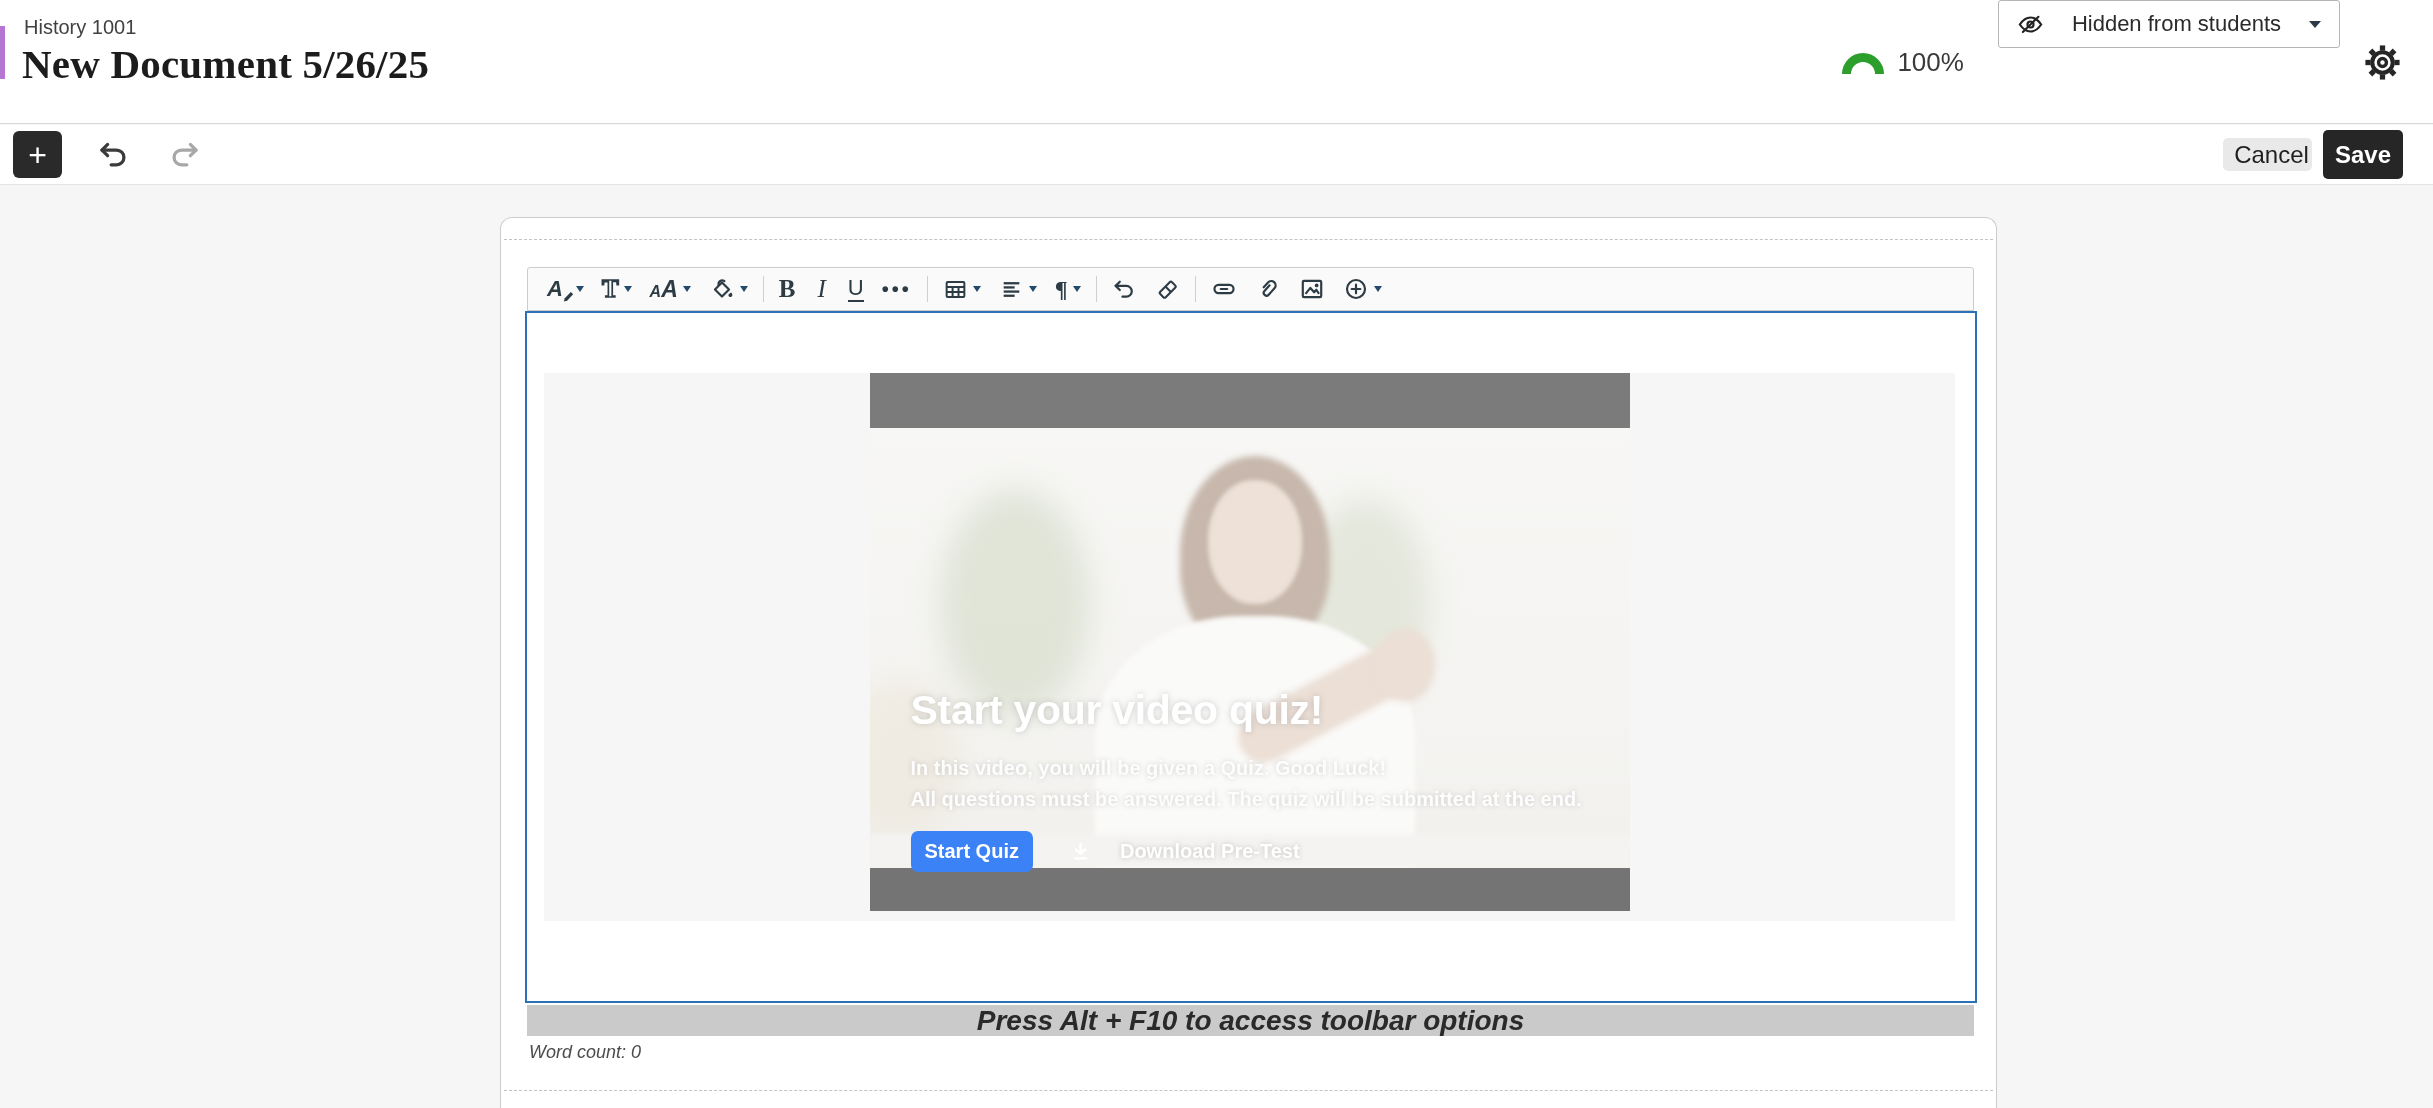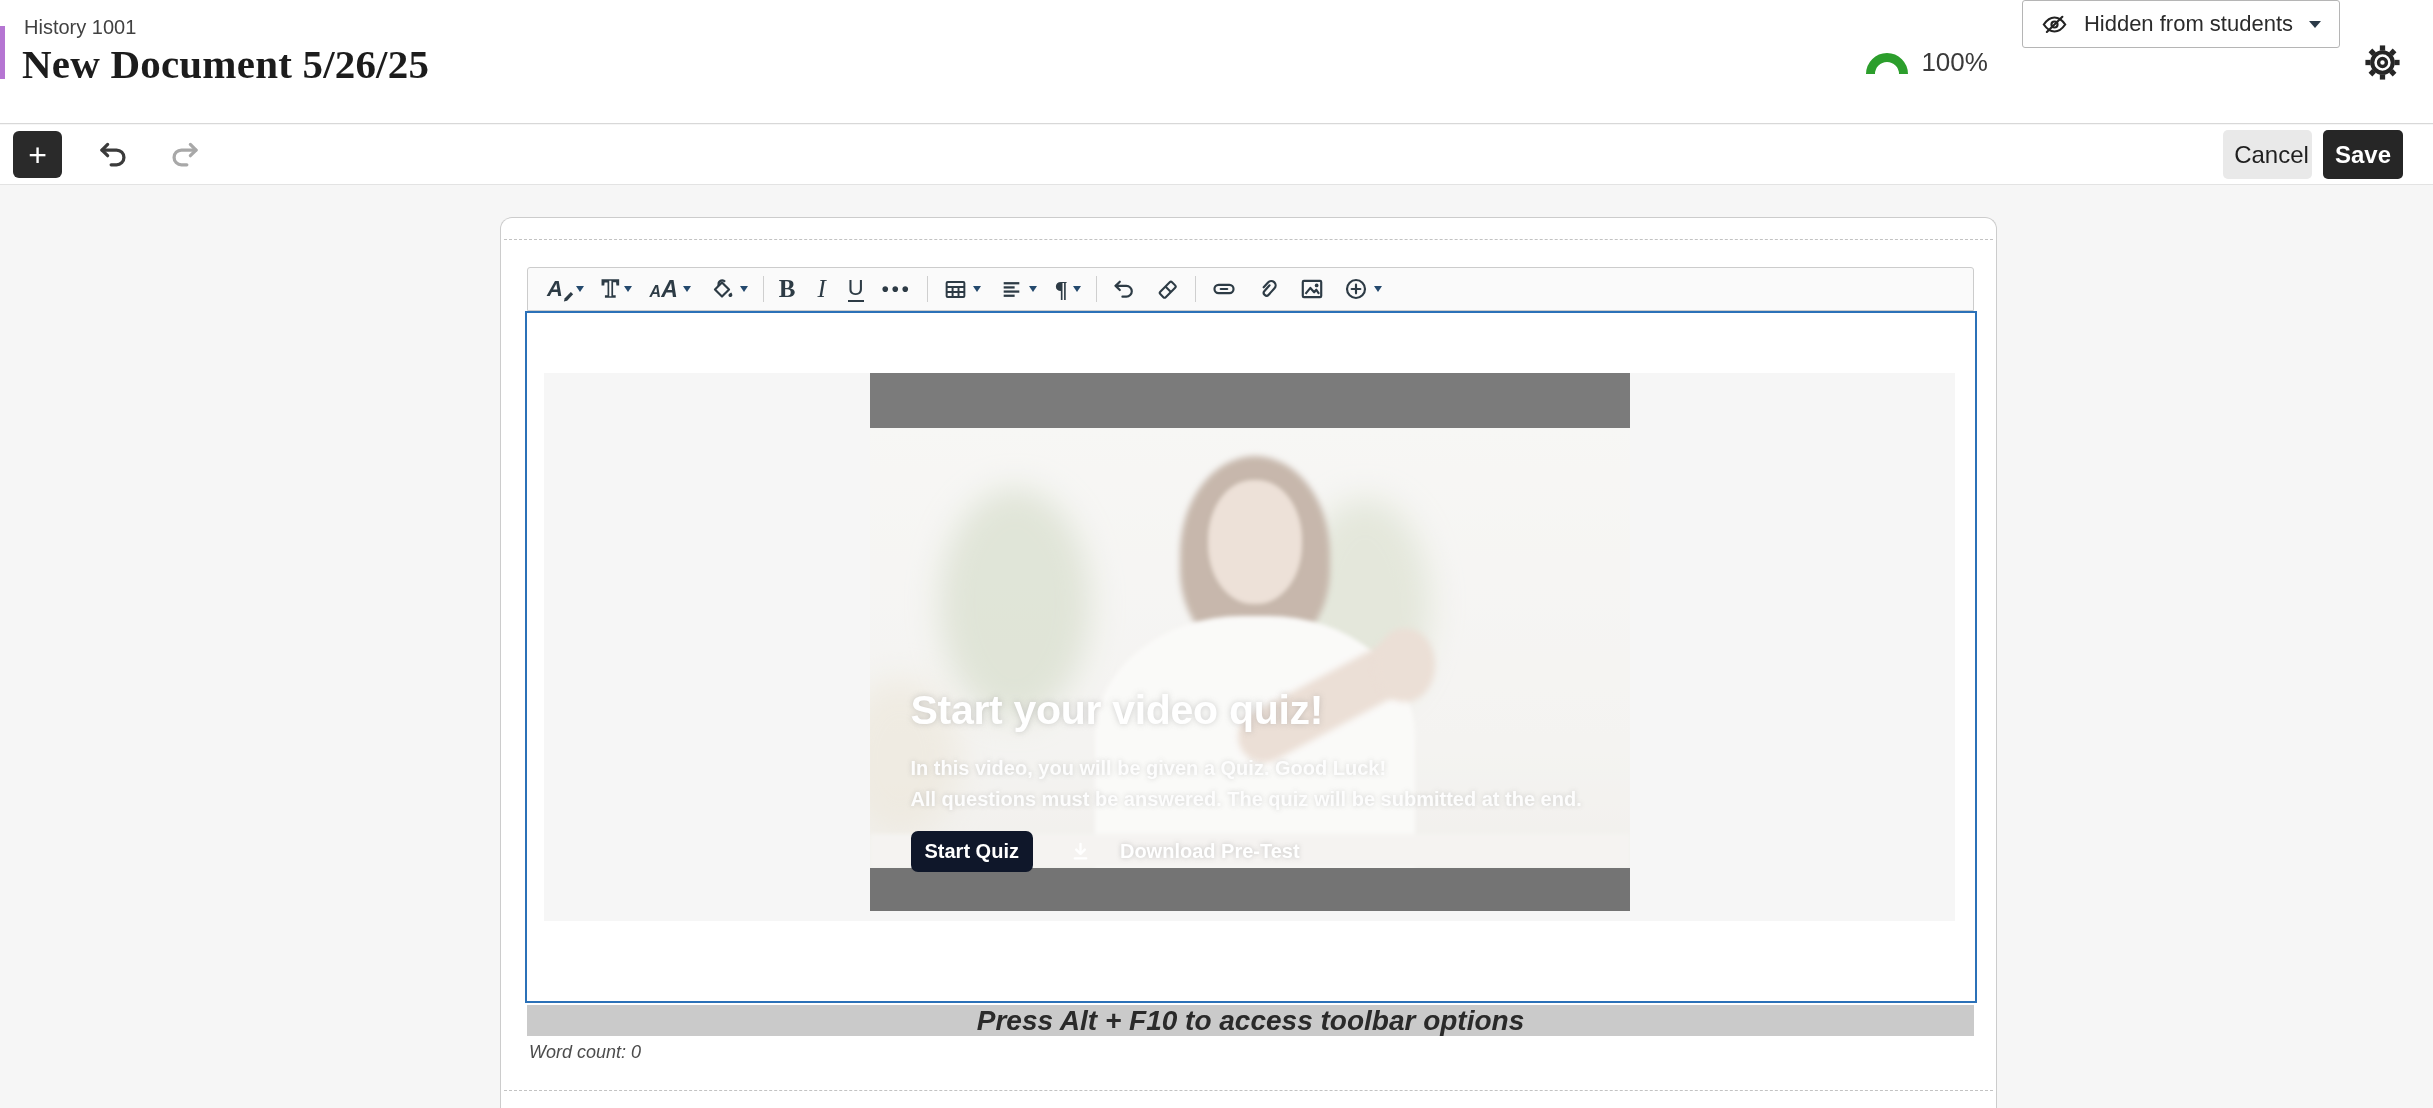--- a/index.html
+++ b/index.html
@@ -29,21 +29,21 @@
     font-family:"Liberation Serif","DejaVu Serif",serif;
     font-size:41px; color:#1c1c1c; letter-spacing:.2px;
   }
   .head-right {
     position:absolute; right:30px; top:0; height:124px;
     display:flex; 
   }
   .gauge-wrap { display:flex; align-items:center; gap:12px; margin-right:34px; }
   .progress-label { font-size:26px; color:#3a3a3a; }
   .visibility-btn {
-    display:flex; align-items:center; gap:16px;
+    display:flex; align-items:center; gap:28px;
     height:48px; padding:8px 18px;
     background:#fff; border:1px solid #b5b5b5; border-radius:3px;
     font-size:22px; color:#2b2b2b; cursor:pointer;
   }
   .caret {
     width:0; height:0; display:inline-block;
     border-left:6px solid transparent; border-right:6px solid transparent;
     border-top:7px solid #2b3a48;
   }
   .gear-btn {
@@ -57,21 +57,21 @@
     display:flex; align-items:center;
   }
   .add-btn {
     margin-left:13px; width:49px; height:47px;
     background:#2a2a2a; color:#fff; border:none; border-radius:6px;
     font-size:32px; line-height:44px; cursor:pointer;
   }
   .history-btn { background:none; border:none; cursor:pointer; margin-left:34px; display:flex; }
   .spacer { flex:1; }
   .cancel-btn {
-    width:89px; height:49px; background:#e9e9e9; color:#1f1f1f;
+    width:89px; height:33px; background:#e9e9e9; color:#1f1f1f;
     border:none; border-radius:5px; font-size:24px; cursor:pointer;padding-left:8px;
   }
   .save-btn {
     width:80px; height:49px; margin-left:11px; margin-right:30px;
     background:#262626; color:#fff; border:none; border-radius:5px;
     font-size:24px; font-weight:bold; cursor:pointer;
   }
   
   .content-bg { position:absolute; left:0; top:186px; width:2433px; height:922px; background:#f6f6f6; }
   .card {
@@ -133,21 +133,21 @@
   .v-overlay { position:absolute; left:41px; top:0; width:680px; height:670px; z-index:3; }
   .v-title {
     position:absolute; top:314px; font-size:41px; font-weight:bold; color:#fff;
     letter-spacing:-.3px; text-shadow:0 0 6px rgba(120,120,120,.35);
   }
   .v-line1 { position:absolute; top:384px; font-size:20px; font-weight:bold; color:#fdfdfd; text-shadow:0 0 5px rgba(120,120,120,.3); }
   .v-line2 { position:absolute; top:415px; font-size:20px; font-weight:bold; color:#fdfdfd; text-shadow:0 0 5px rgba(120,120,120,.3); }
   .v-actions { position:absolute; top:458px; display:flex; align-items:center; gap:36px; }
   .start-quiz-btn {
     min-width:99px; height:41px; padding:0 14px;
-    background:#0f172a; color:#fff; font-size:20px; font-weight:bold;
+    background:#3b82f6; color:#fff; font-size:20px; font-weight:bold;
     border:none; border-radius:7px; cursor:pointer;
   }
   .download-link {
     display:flex; align-items:center; gap:28px; cursor:pointer;
     color:#fff; font-size:20px; font-weight:bold; background:none; border:none;
     text-shadow:0 0 5px rgba(110,110,110,.35);
   }
   
   .rce-status {
     position:absolute; left:26px; top:787px; width:1447px; height:31px;

